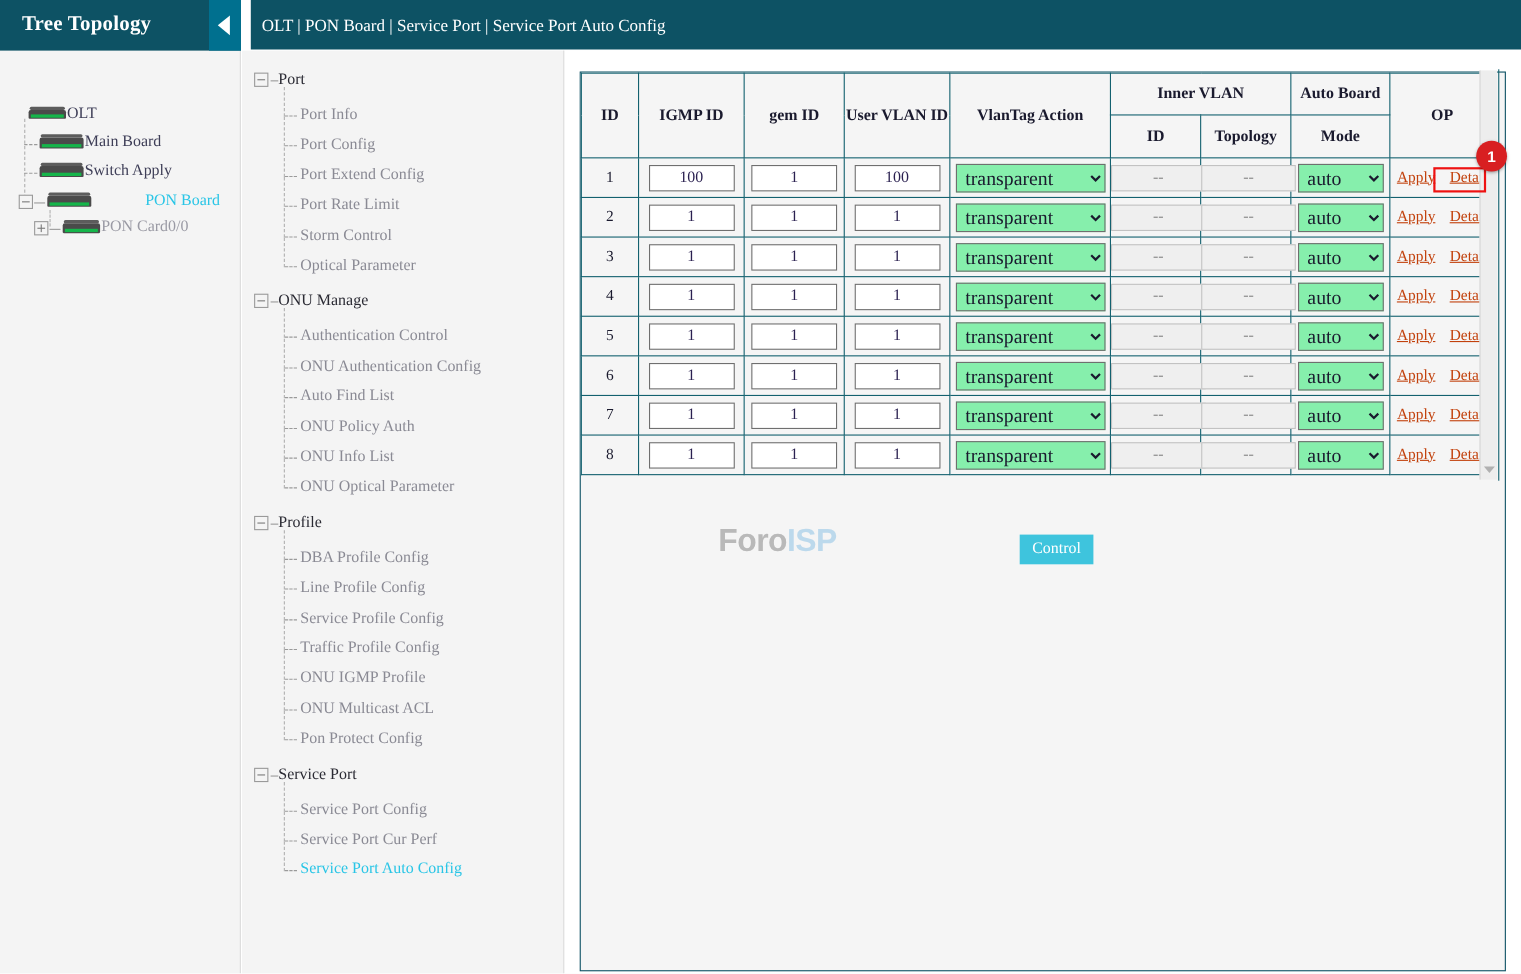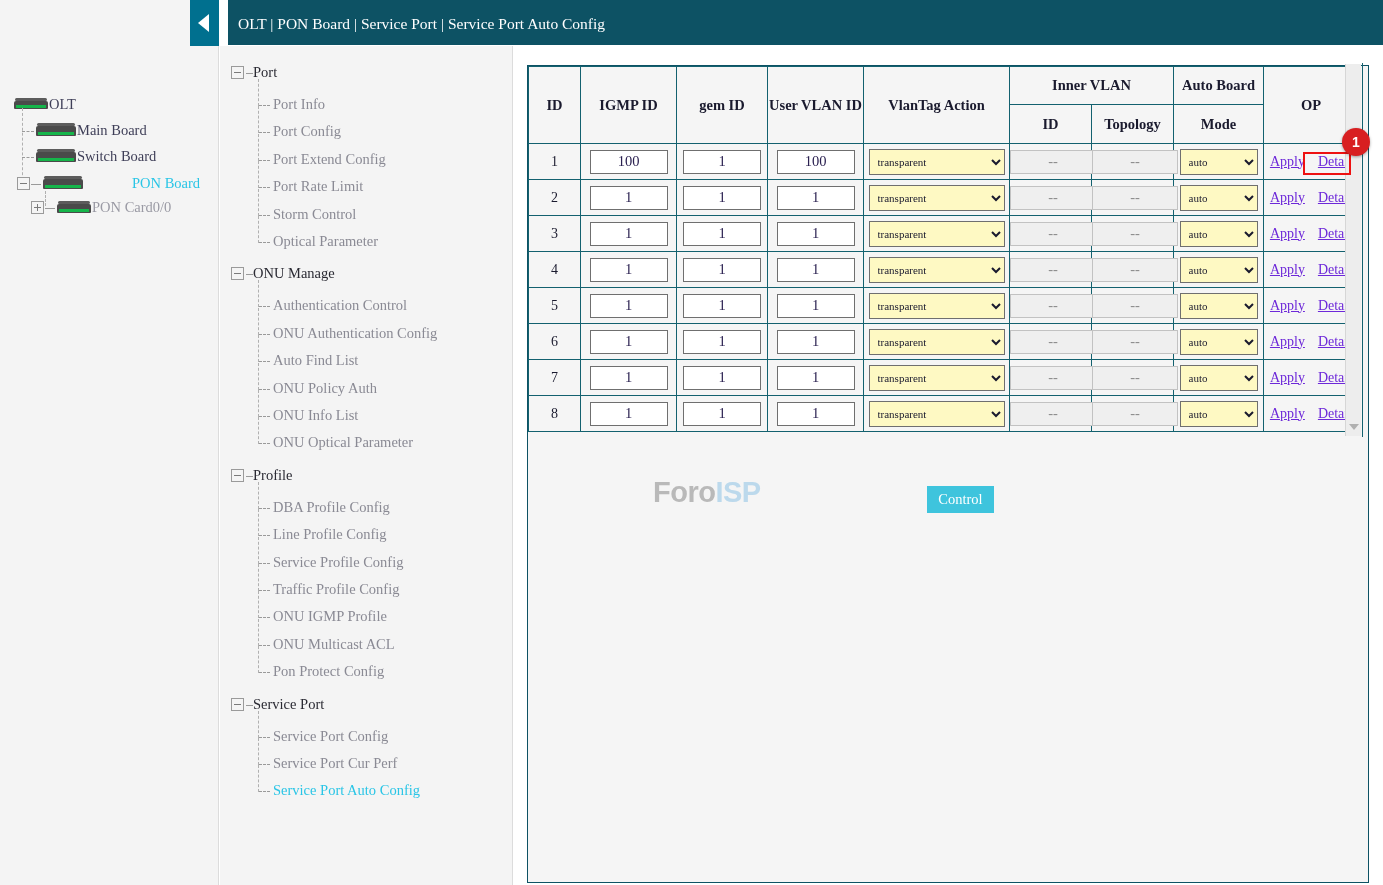--- a/index.html
+++ b/index.html
@@ -199,29 +199,29 @@
   }
   .inp.dis {
     border: 1px solid #c2c2c2;
     background: #efefef;
     color: #8c8c8c;
     width: 86px;
   }
   .sel {
     width: 136px; height: 26px;
     border: 1px solid #6f6f6f;
-    background: #fef9c3;
+    background: #86efac;
     font-family: "Liberation Serif", serif;
-    font-size: 11px;
+    font-size: 18px;
     color: #1a1a2e;
     padding-left: 4px;
   }
   .sel.narrow { width: 78px; }
   .oplink {
-    color: #6d28d9; text-decoration: underline;
+    color: #c2410c; text-decoration: underline;
     font-size: 14px; cursor: pointer;
     font-family: "Liberation Serif", serif;
   }
   .op-inner { display: flex; justify-content: center; align-items: center; gap: 13px; }
 
   
   #detail-highlight {
     position: absolute;
     left: 1303px; top: 152px;
     width: 48px; height: 23px;
@@ -281,26 +281,29 @@
     font-family: "Liberation Serif", serif;
     z-index: 2;
   }
 </style>
 </head>
 <body>
 
 <div id="app">
 
   <div id="tree-panel">
+    <div id="tree-header">
+      <div class="title">Tree Topology</div>
+    </div>
     <div id="tree-collapse">
       <div class="tri"></div>
     </div>
     <div id="tree-body">
 
-      <div class="tnode" style="left:14px; top:48px;">
+      <div class="tnode" style="left:26px; top:48px;">
         <span class="dev-icon" style="width:34px;height:12px;">
           <span class="body" style="width:34px;height:8px;"></span>
           <span class="top" style="width:32px;"></span>
           <span class="stripe" style="width:30px;"></span>
         </span><span class="tlabel" style="color:#3e3e57;">OLT</span>
       </div>
       <div class="dash-v" style="left:22px; top:62px; height:82px;"></div>
 
       <div class="dash-h" style="left:22px; top:85px; width:12px;"></div>
       <div class="tnode" style="left:36px; top:74px;">
@@ -310,21 +313,21 @@
           <span class="stripe" style="width:36px;"></span>
         </span><span class="tlabel" style="color:#3e3e57;">Main Board</span>
       </div>
 
       <div class="dash-h" style="left:22px; top:111px; width:12px;"></div>
       <div class="tnode" style="left:36px; top:100px;">
         <span class="dev-icon" style="width:40px;height:14px;">
           <span class="body" style="width:40px;height:10px;"></span>
           <span class="top" style="width:38px;"></span>
           <span class="stripe" style="width:36px;"></span>
-        </span><span class="tlabel" style="color:#3e3e57;">Switch Board</span>
+        </span><span class="tlabel" style="color:#3e3e57;">Switch Apply</span>
       </div>
 
       <div class="pm-box" style="left:17px; top:131px;">
         <span class="hbar"></span>
       </div>
       <div class="solid-h" style="left:31px; top:138px; width:10px;"></div>
       <div class="tnode" style="left:43px; top:127px;">
         <span class="dev-icon" style="width:40px;height:14px;">
           <span class="body" style="width:40px;height:10px;"></span>
           <span class="top" style="width:38px;"></span>

